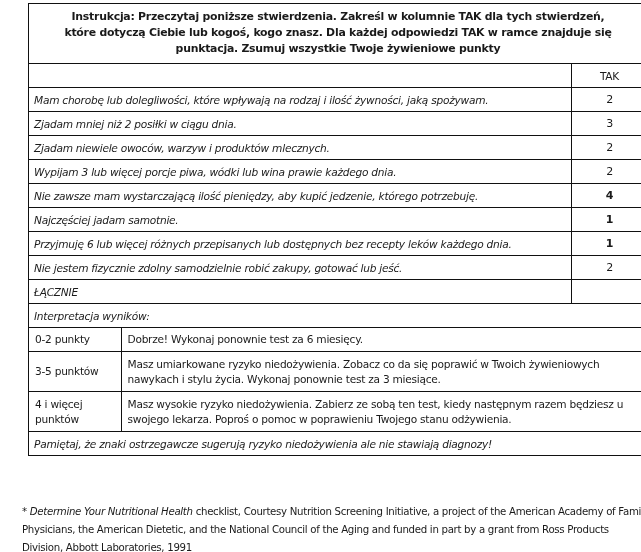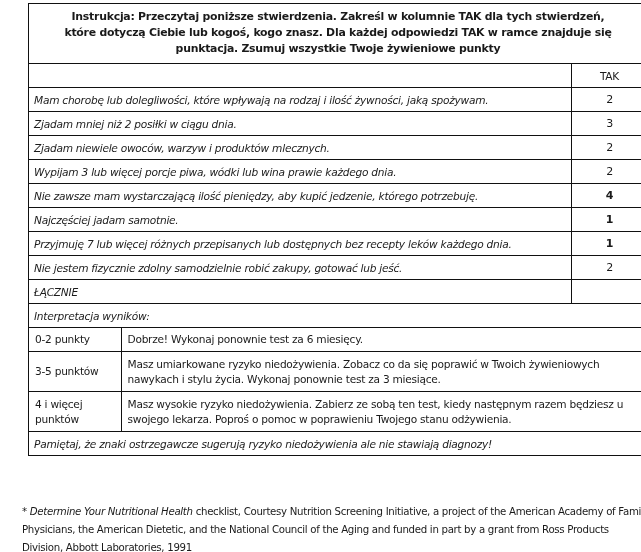--- a/index.html
+++ b/index.html
@@ -129,21 +129,21 @@
       </tr>
       <tr class="row24">
         <td class="label-cell">Nie zawsze mam wystarczającą ilość pieniędzy, aby kupić jedzenie, którego potrzebuję.</td>
         <td class="val-cell val-bold">4</td>
       </tr>
       <tr class="row24">
         <td class="label-cell">Najczęściej jadam samotnie.</td>
         <td class="val-cell val-bold">1</td>
       </tr>
       <tr class="row24">
-        <td class="label-cell">Przyjmuję 7 lub więcej różnych przepisanych lub dostępnych bez recepty leków każdego dnia.</td>
+        <td class="label-cell">Przyjmuję 6 lub więcej różnych przepisanych lub dostępnych bez recepty leków każdego dnia.</td>
         <td class="val-cell val-bold">1</td>
       </tr>
       <tr class="row24">
         <td class="label-cell">Nie jestem fizycznie zdolny samodzielnie robić zakupy, gotować lub jeść.</td>
         <td class="val-cell">2</td>
       </tr>
 
       <tr class="row24">
         <td class="label-cell">ŁĄCZNIE</td>
         <td class="val-cell"></td>

